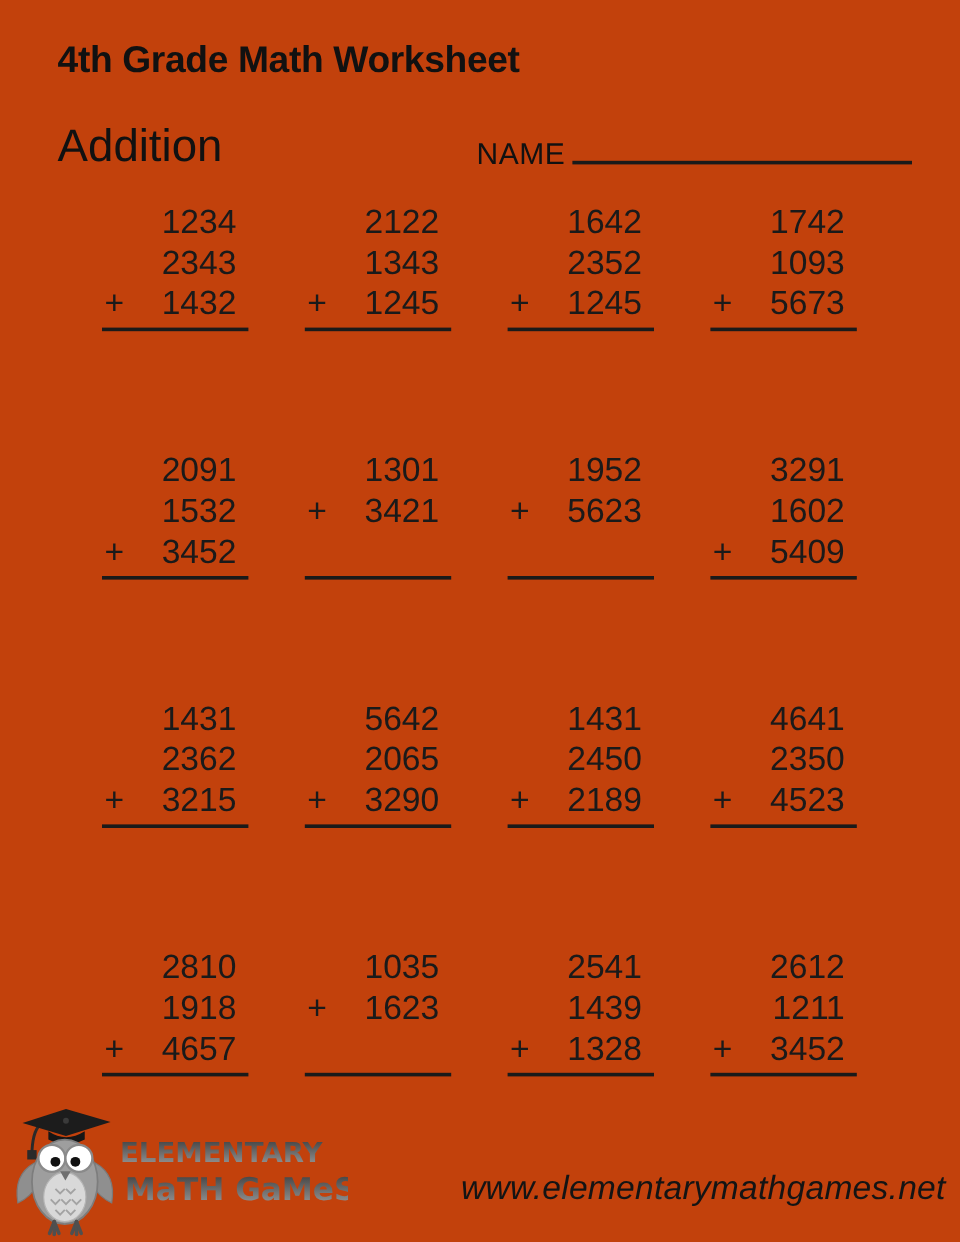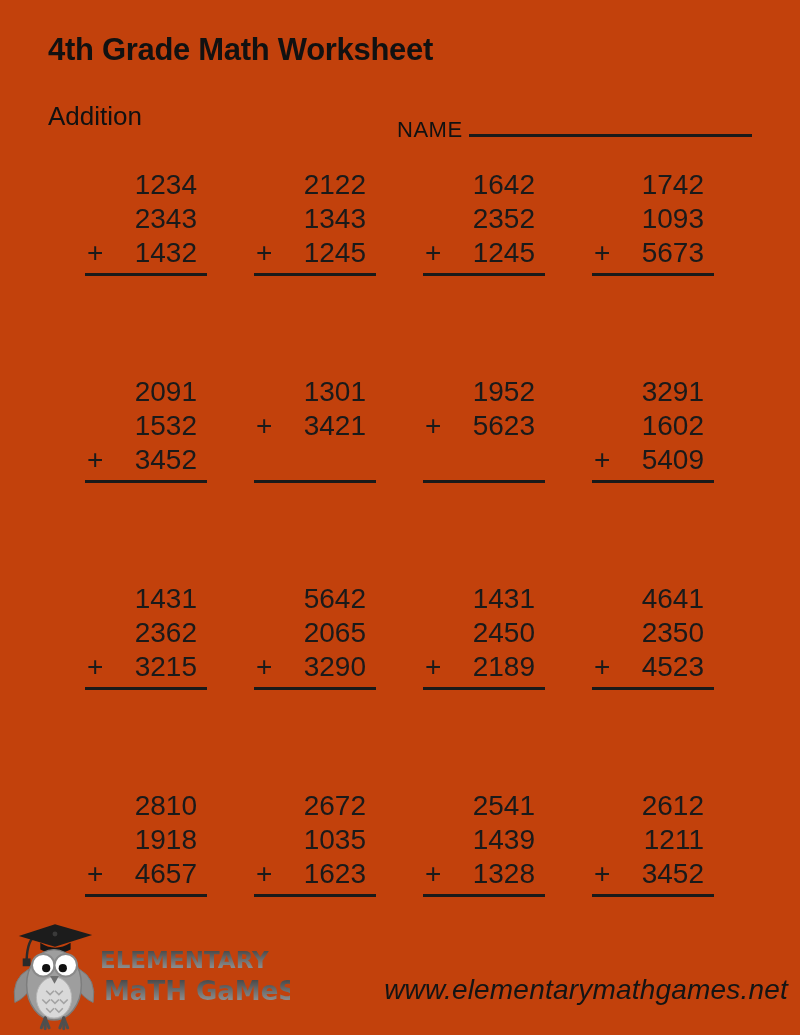--- a/index.html
+++ b/index.html
@@ -18,29 +18,29 @@
     top: 32px;
     font-size: 31px;
     font-weight: 600;
     letter-spacing: -0.3px;
     color: #111;
   }
   .section-label {
     position: absolute;
     left: 48px;
     top: 101px;
-    font-size: 26px;
+    font-size: 38px;
     font-weight: 400;
     color: #111;
   }
   .name-group {
     position: absolute;
     left: 397px;
     top: 112px;
-    font-size: 22px;
+    font-size: 25px;
     letter-spacing: 0.5px;
     color: #111;
     white-space: nowrap;
   }
   .name-line {
     display: inline-block;
     width: 283px;
     height: 22px;
     border-bottom: 3px solid #1a1a1a;
     margin-left: 6px;
@@ -213,21 +213,20 @@
     <div class="problem">
       <div class="addend">2810</div>
       <div class="addend">1918</div>
       <div class="sum-row">
         <span class="plus">+</span>
         <span class="addend">4657</span>
       </div>
     </div>
 
     <div class="problem">
-      <div class="addend">2672</div>
       <div class="addend">1035</div>
       <div class="sum-row">
         <span class="plus">+</span>
         <span class="addend">1623</span>
       </div>
     </div>
 
     <div class="problem">
       <div class="addend">2541</div>
       <div class="addend">1439</div>

